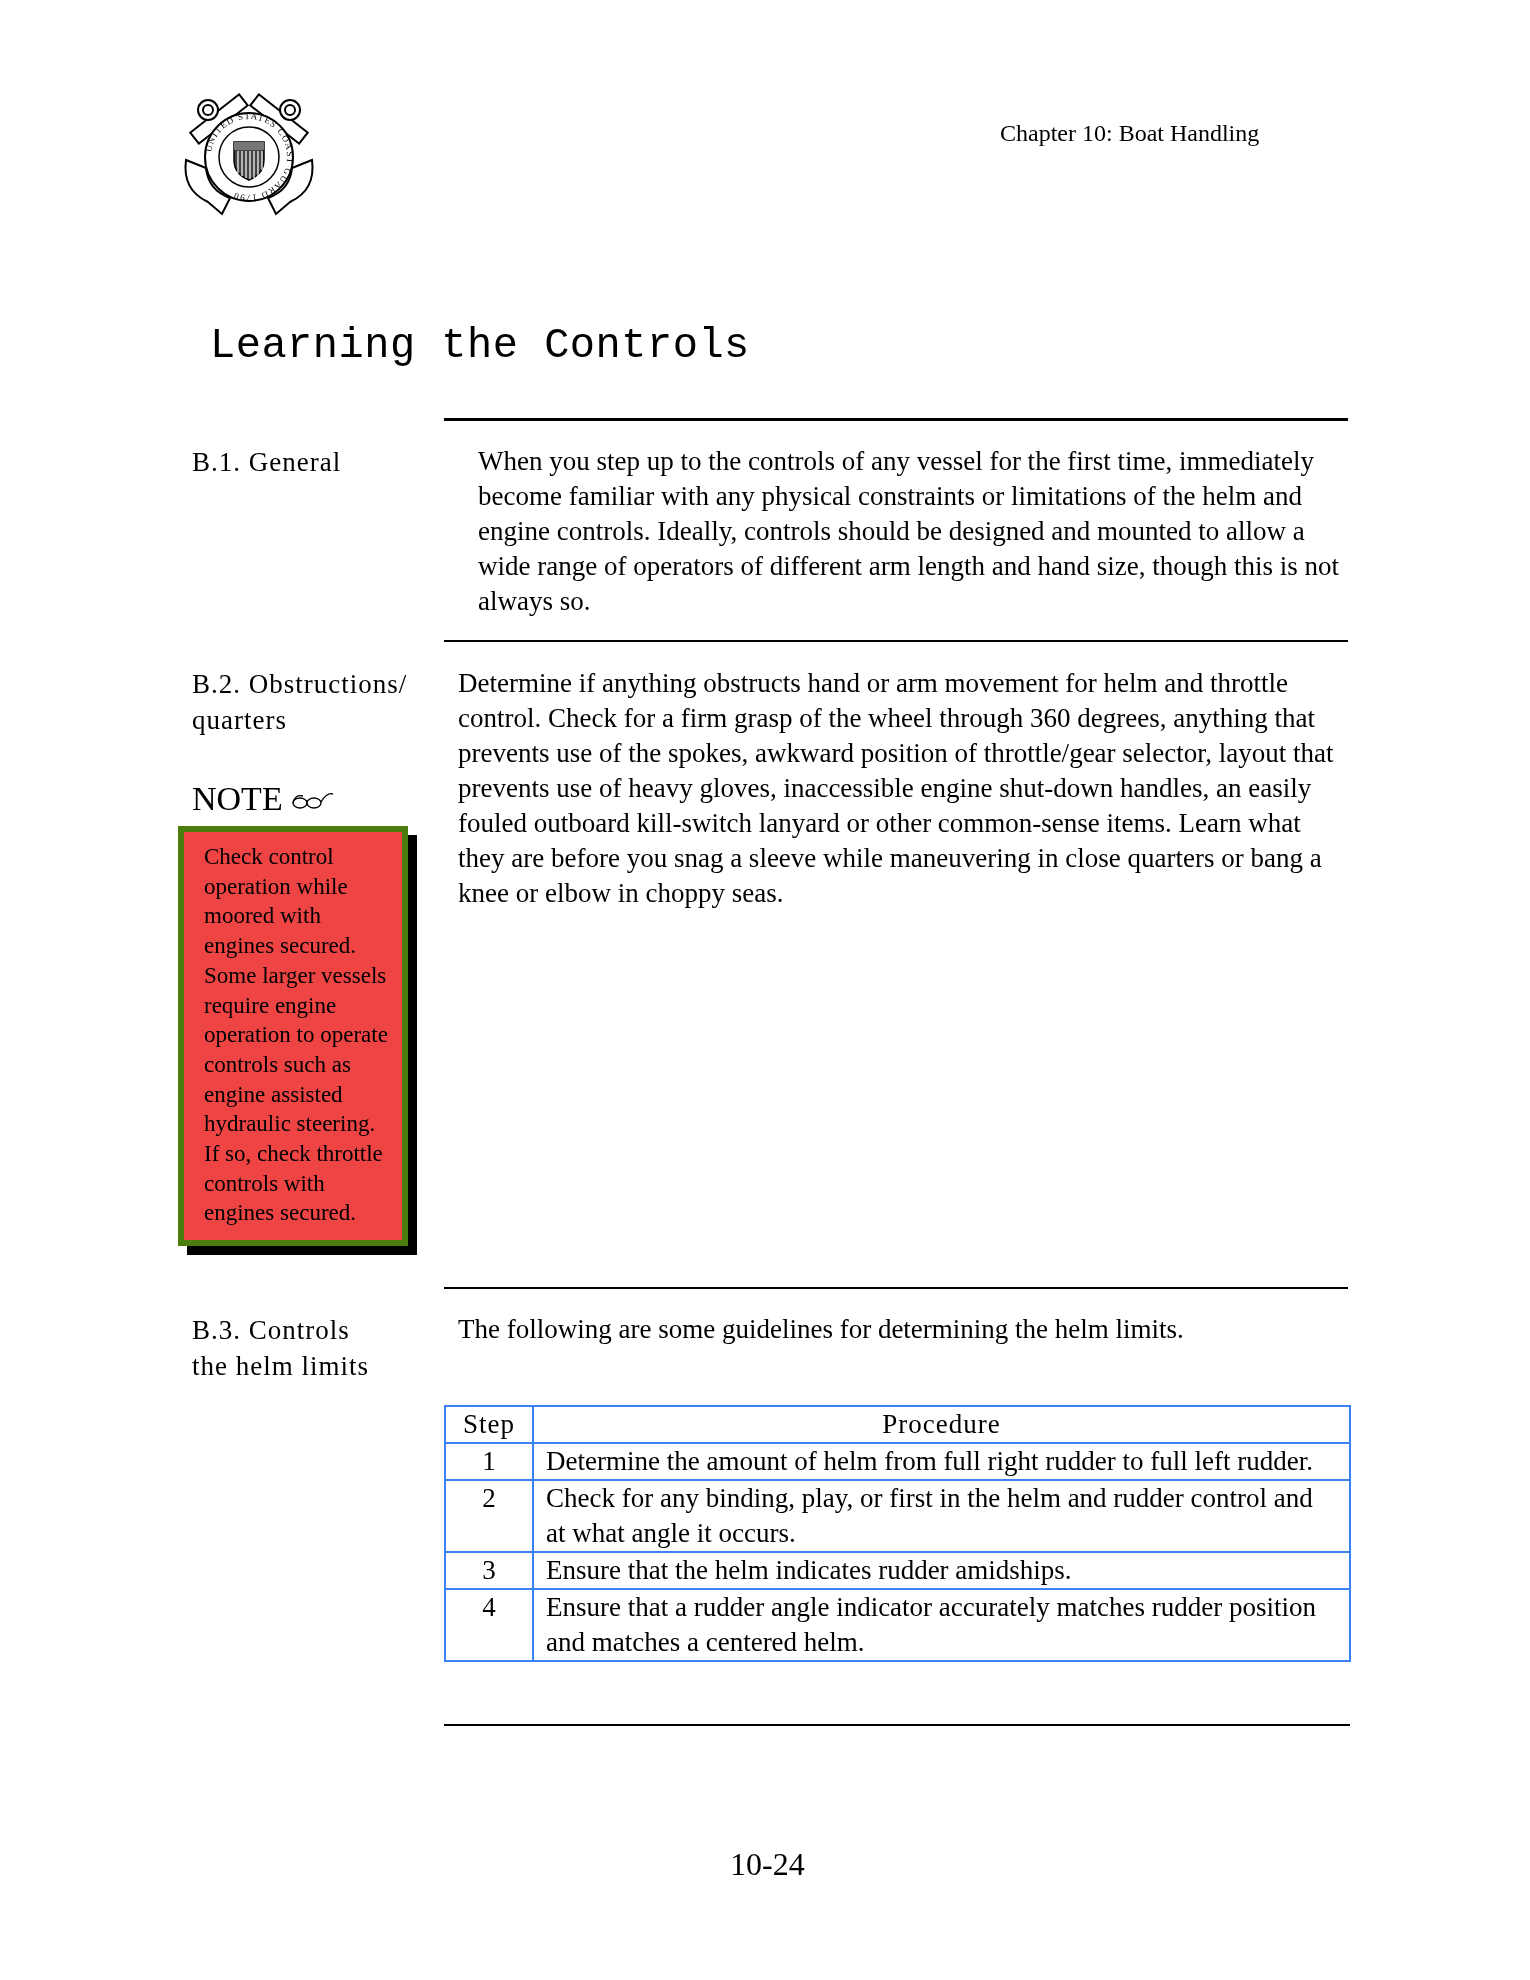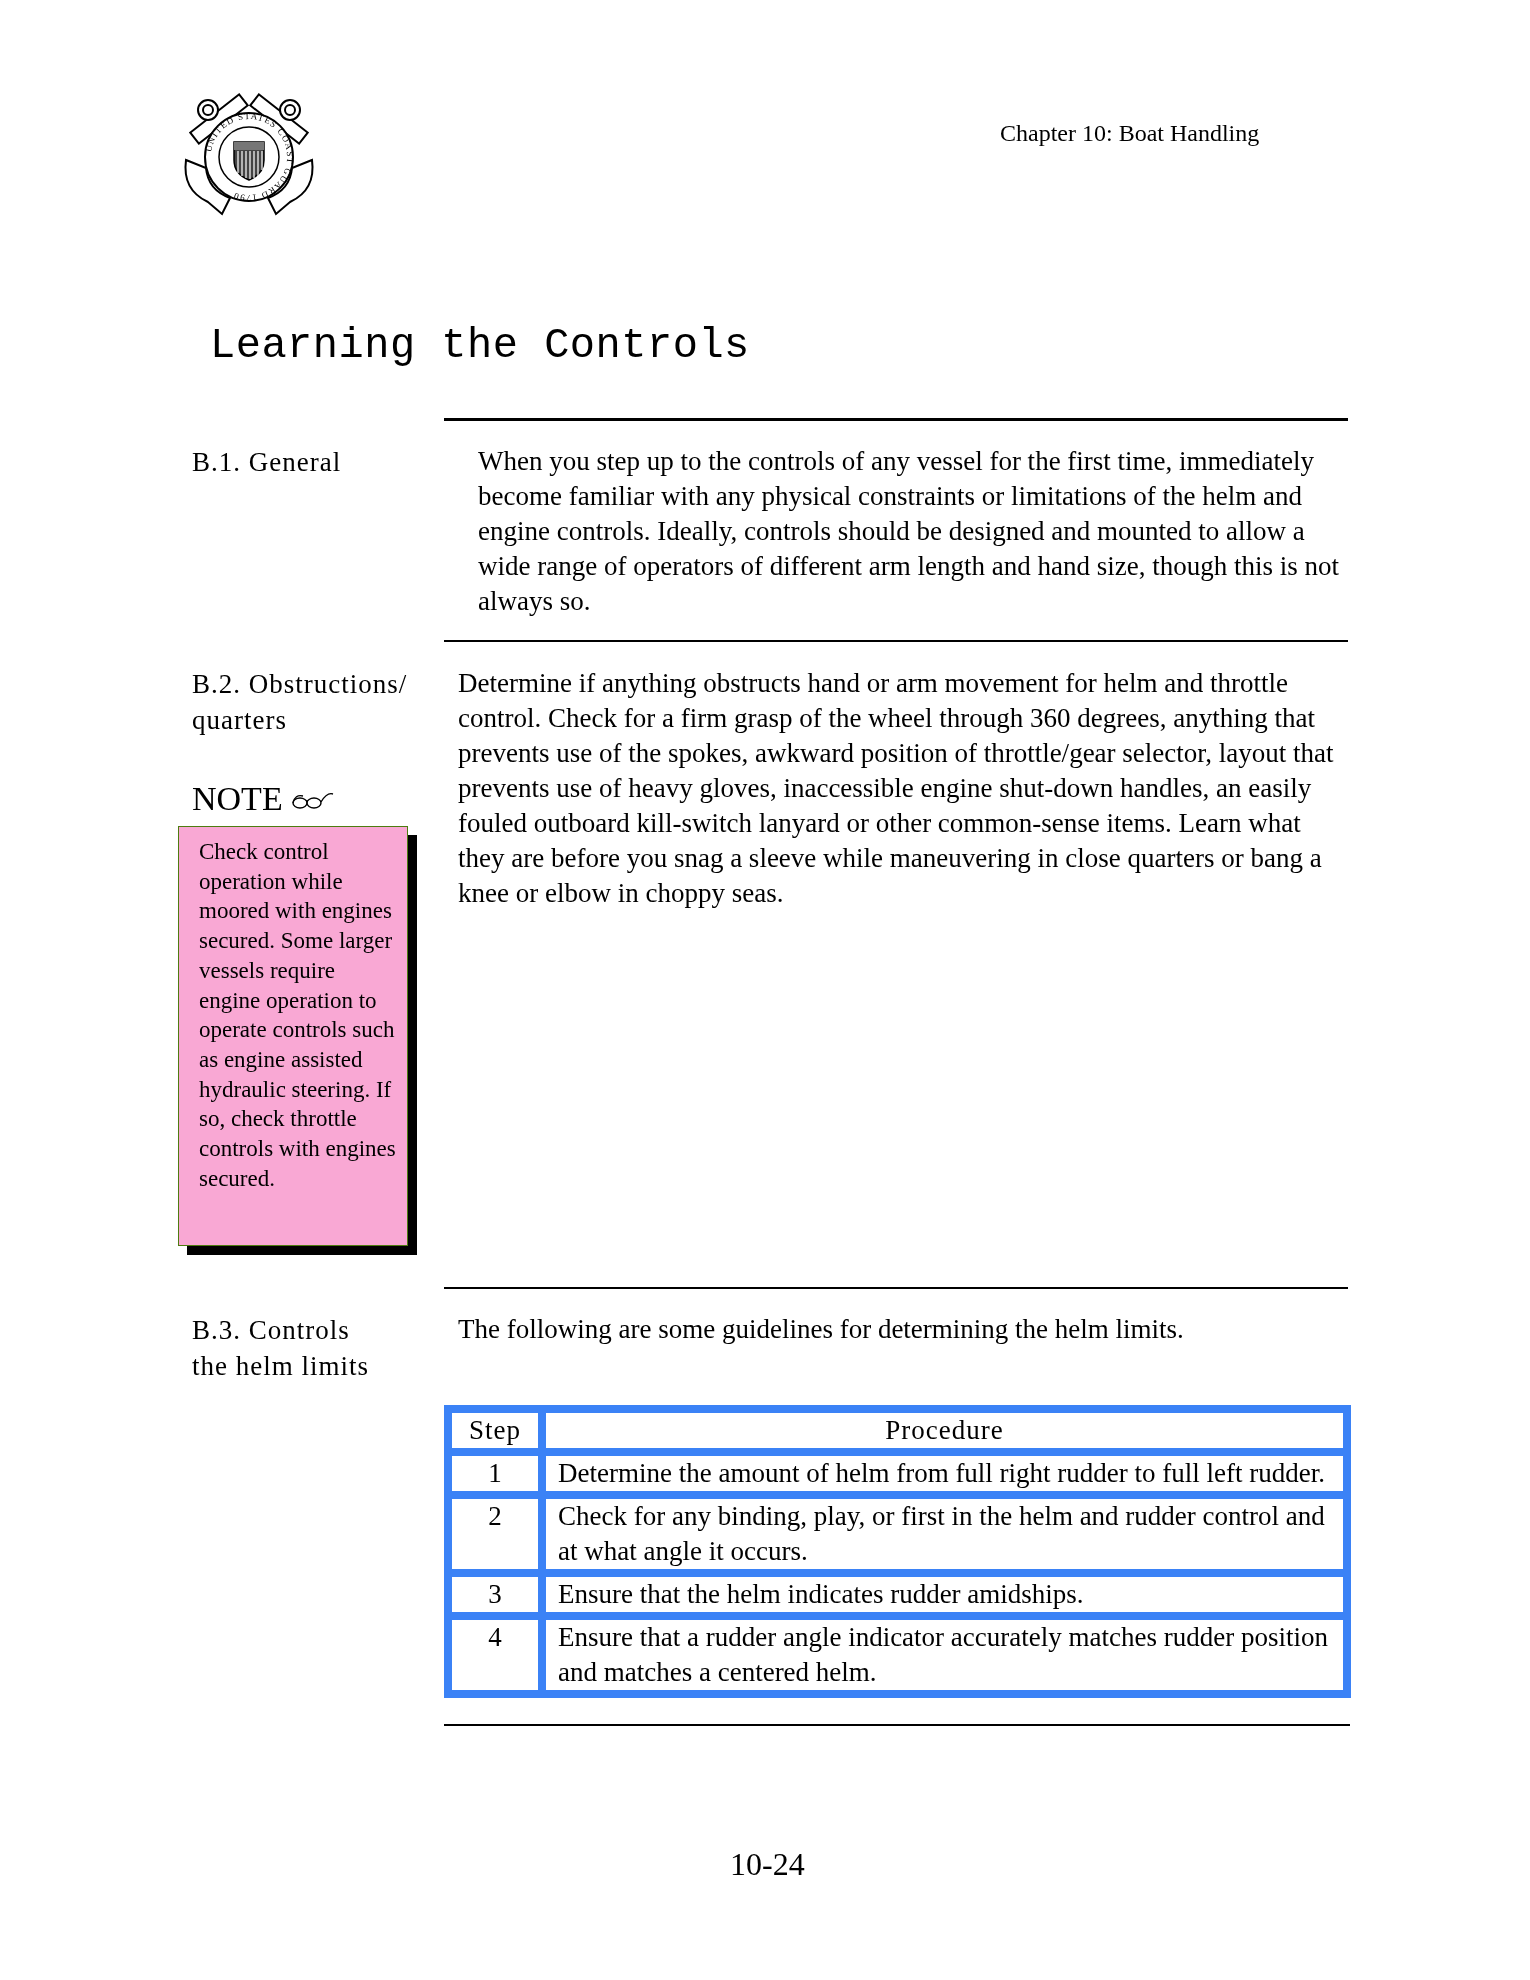--- a/index.html
+++ b/index.html
@@ -7,25 +7,25 @@
          font-family:"Liberation Serif", "DejaVu Serif", serif; color:#000; }
   .abs { position:absolute; }
   .logo { left:178px; top:90px; width:142px; height:132px; }
   .chapter { left:1000px; top:120px; font-size:24px; white-space:nowrap; }
   .title { left:178px; top:322px; font-family:Liberation Mono, monospace; font-size:42px; letter-spacing:0.5px; white-space:nowrap;margin-left:32px; }
   .rule { left:444px; width:904px; height:2px; background:#000; }
   .rule.thick { height:3px; }
   .side { left:192px; font-size:27px; letter-spacing:1px; line-height:36px; }
   .body { left:458px; width:880px; font-size:27px; line-height:35px; }
   .note-head { left:192px; top:780px; font-size:34px; white-space:nowrap; }
-  .note-box { left:178px; top:826px; width:230px; height:420px; border:1px solid #4d7c0f; background:#f9a8d4;
+  .note-box { left:178px; top:826px; width:230px; height:420px; border:6px solid #4d7c0f; background:#ef4444;
               box-shadow:9px 9px 0 #000; box-sizing:border-box; padding:10px 8px 0 20px; }
   .note-text { font-size:23px; line-height:29.7px; }
   table.steps { position:absolute; left:444px; top:1405px; width:907px; border-collapse:collapse; font-size:27px; }
-  table.steps td, table.steps th { border:8px solid #3b82f6; padding:0 12px; vertical-align:top; line-height:35px; font-weight:normal; }
+  table.steps td, table.steps th { border:2px solid #3b82f6; padding:0 12px; vertical-align:top; line-height:35px; font-weight:normal; }
   table.steps th { letter-spacing:1px; text-align:center; }
   table.steps td.num { text-align:center; width:86px; padding:0; }
   .pagenum { left:730px; top:1846px; font-size:32px; }
 </style>
 </head>
 <body>
 
 <div class="abs logo">
   <svg width="142" height="132" viewBox="0 0 142 132">
 

